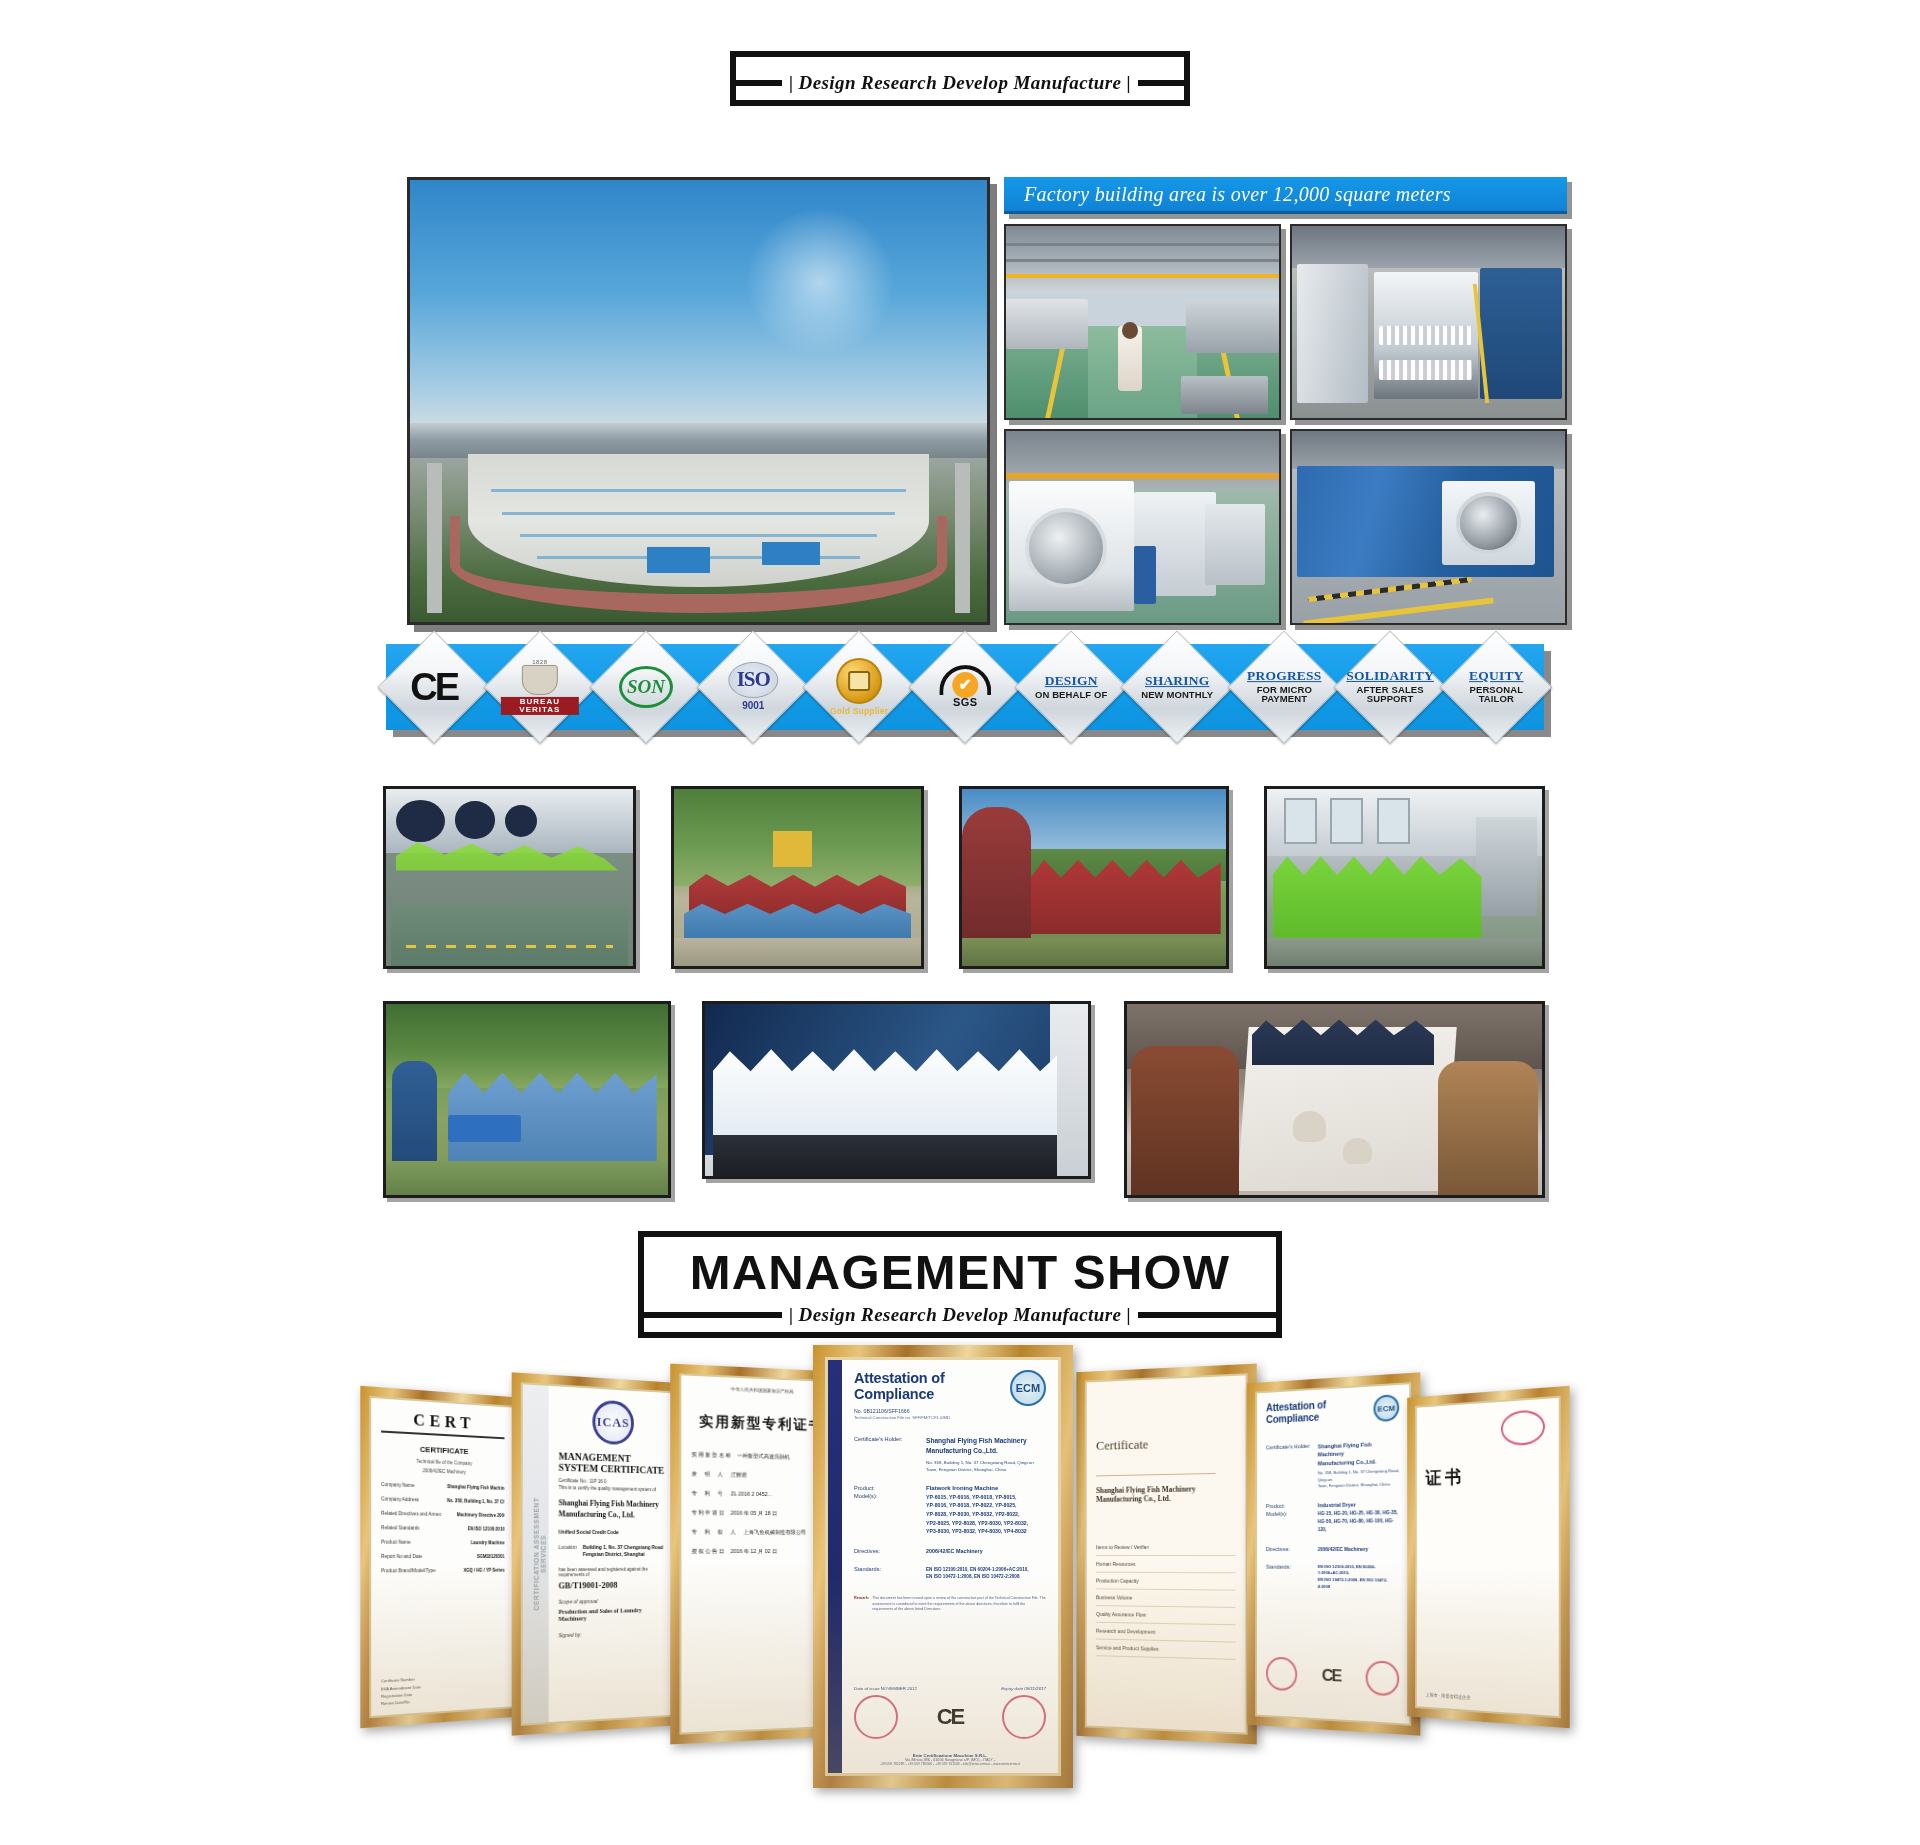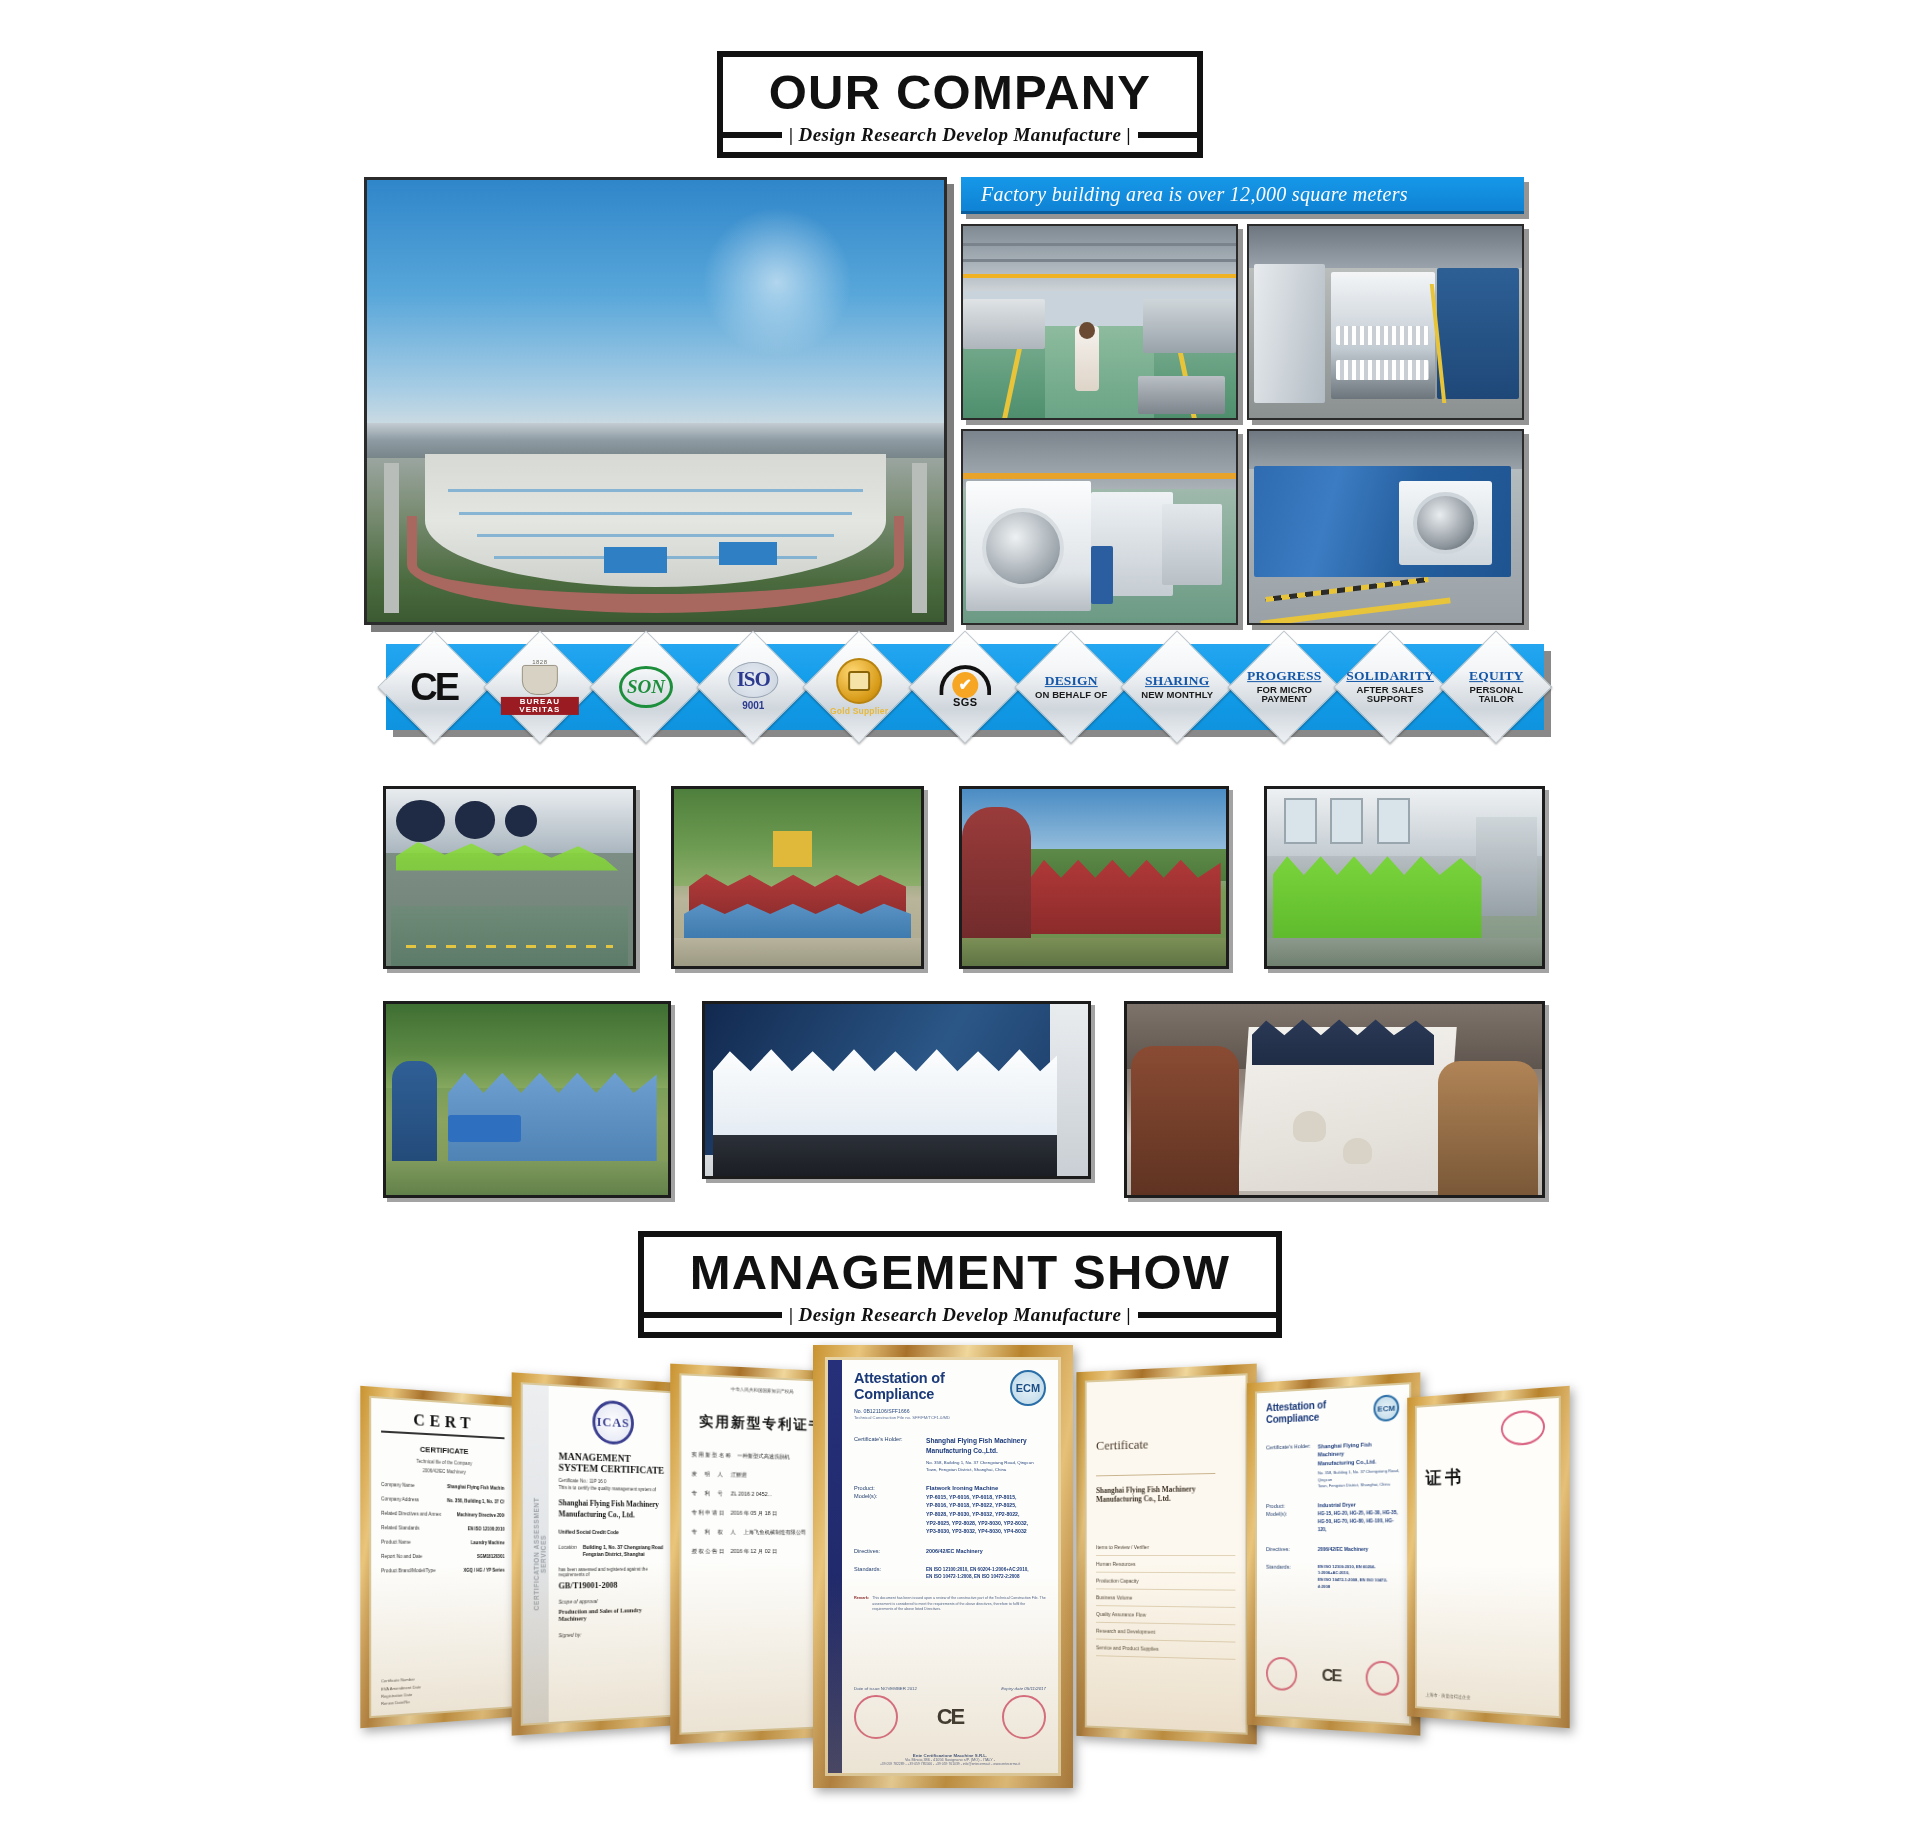--- a/index.html
+++ b/index.html
@@ -63,21 +63,21 @@
     z-index: 1;
   }
 
   
   .photo { position: relative; overflow: hidden; background: #c9d3dc; }
   .photo .sky { position:absolute; inset:0; }
 
   
   #hero {
     position: absolute;
-    left: 364px; top: 177px;
+    left: 407px; top: 177px;
     width: 1160px; height: 448px;
   }
   #aerial {
     position: absolute; left:0; top:0;
     width: 583px; height: 448px;
     border: 3px solid #2b2b2b;
     box-shadow: 7px 7px 0 rgba(20,20,20,.55);
     overflow:hidden;
   }
   #aerial .sky {
@@ -259,21 +259,20 @@
     transform: scaleY(-1);
     transform-origin: top;
     pointer-events:none;
   }
 </style>
 </head>
 <body>
 
 <div class="heading-wrap" style="position:absolute; left:0; top:51px; width:1920px;">
   <div class="heading">
-    <div class="title">OUR COMPANY</div>
     <div class="subwrap">
       <span class="subtitle">| Design  Research  Develop  Manufacture |</span>
     </div>
   </div>
 </div>
 
 <div id="hero">
 
   <div id="aerial" class="photo">
     <div class="sky"></div>

